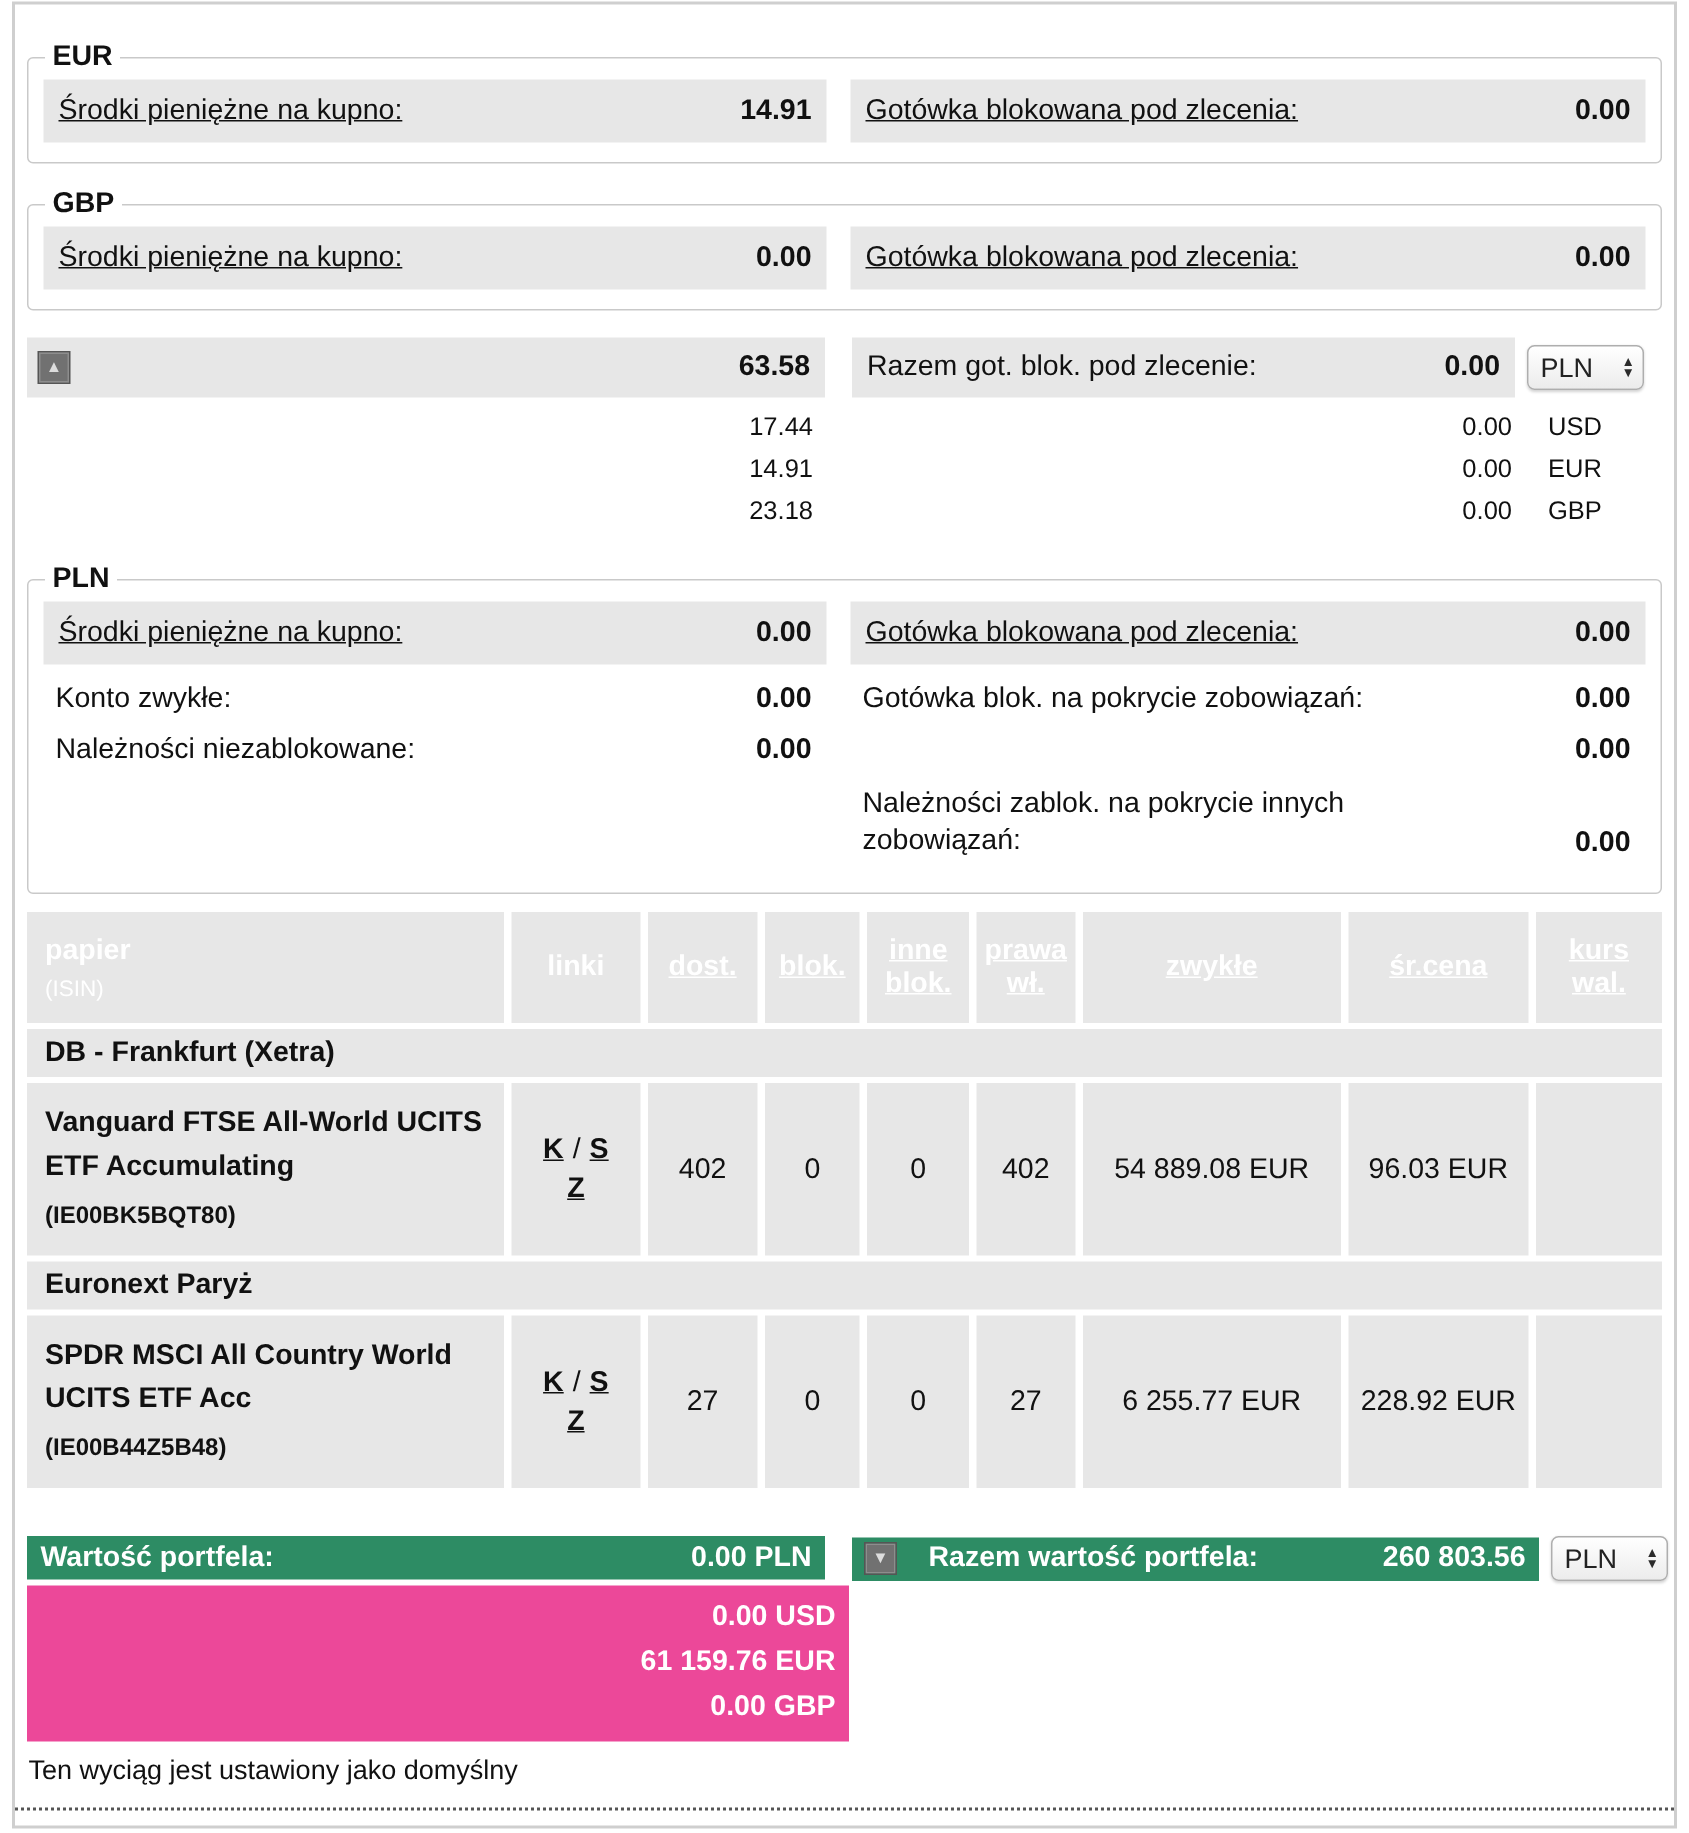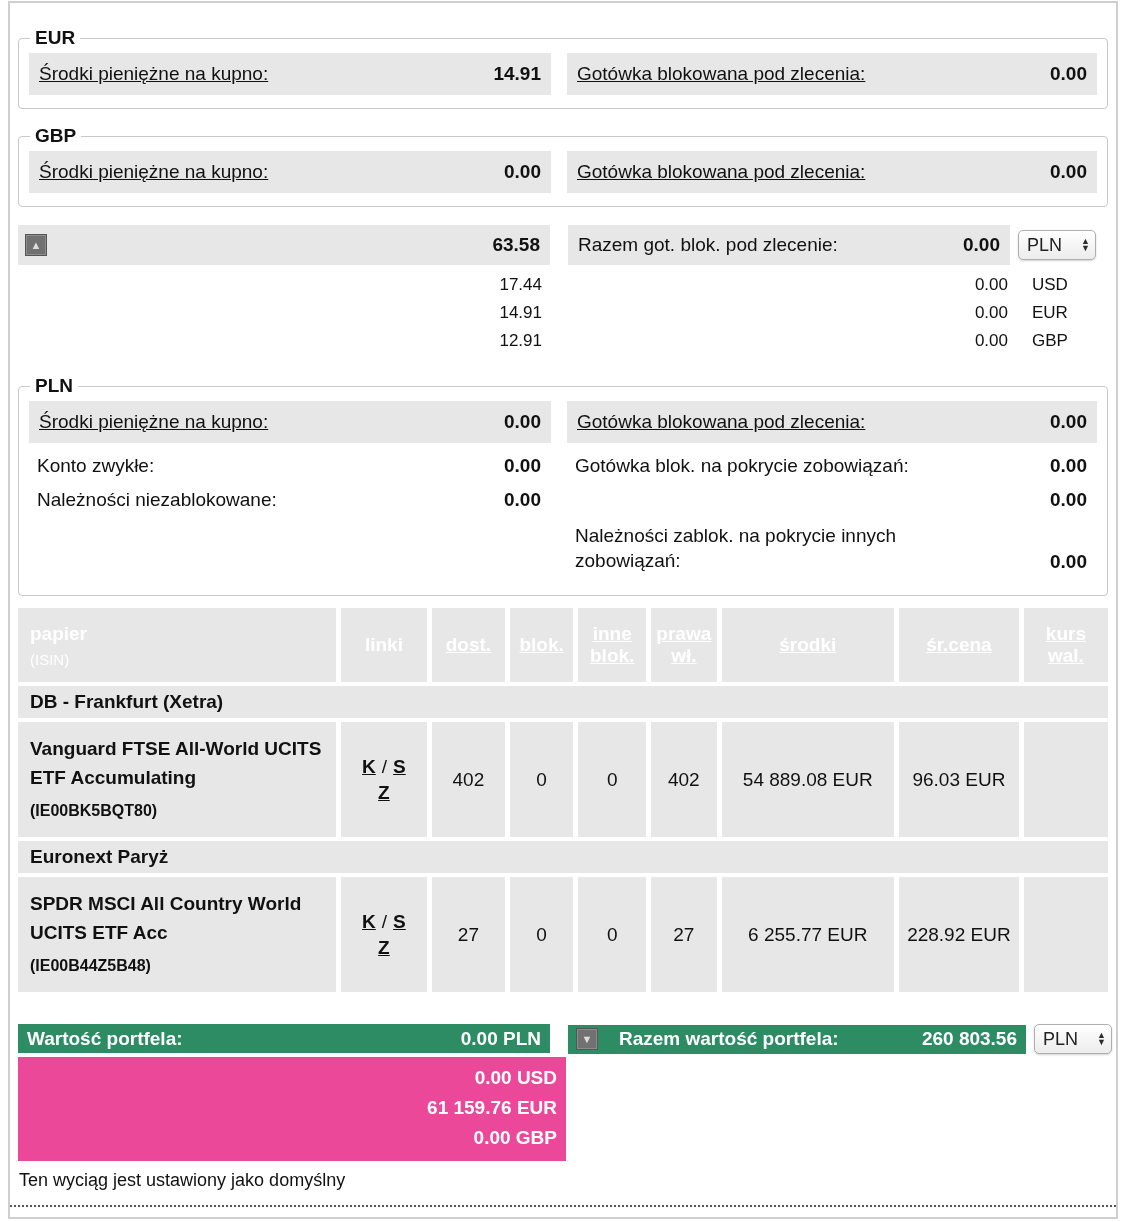--- a/index.html
+++ b/index.html
@@ -141,21 +141,21 @@
             <span>▼</span>
           </span>
       </div>
     </div>
   </div>
 
   <div class="bd-row">
     <div class="bd-left">
       <div>17.44</div>
       <div>14.91</div>
-      <div>12.91</div>
+      <div>23.18</div>
     </div>
     <div class="bd-right">
       <div class="r">
           <span class="v">0.00</span>
           <span class="c">USD</span>
         </div>
       <div class="r">
           <span class="v">0.00</span>
           <span class="c">EUR</span>
         </div>
@@ -219,21 +219,21 @@
         <tr>
       <th class="hd hd-papier">
         <div>papier</div>
         <div class="sub">(ISIN)</div>
       </th>
       <th class="hd"><span>linki</span></th>
       <th class="hd"><a href="#">dost.</a></th>
       <th class="hd"><a href="#">blok.</a></th>
       <th class="hd"><a href="#">inne blok.</a></th>
       <th class="hd"><a href="#">prawa wł.</a></th>
-      <th class="hd"><a href="#">środki</a></th>
+      <th class="hd"><a href="#">zwykłe</a></th>
       <th class="hd"><a href="#">śr.cena</a></th>
       <th class="hd"><a href="#">kurs wal.</a></th>
     </tr>
     <tr>
       <td class="group" colspan="9">DB - Frankfurt (Xetra)</td>
     </tr>
     <tr>
       <td class="name">
         <div>Vanguard FTSE All-World UCITS ETF Accumulating</div>
         <div class="isin">(IE00BK5BQT80)</div>

